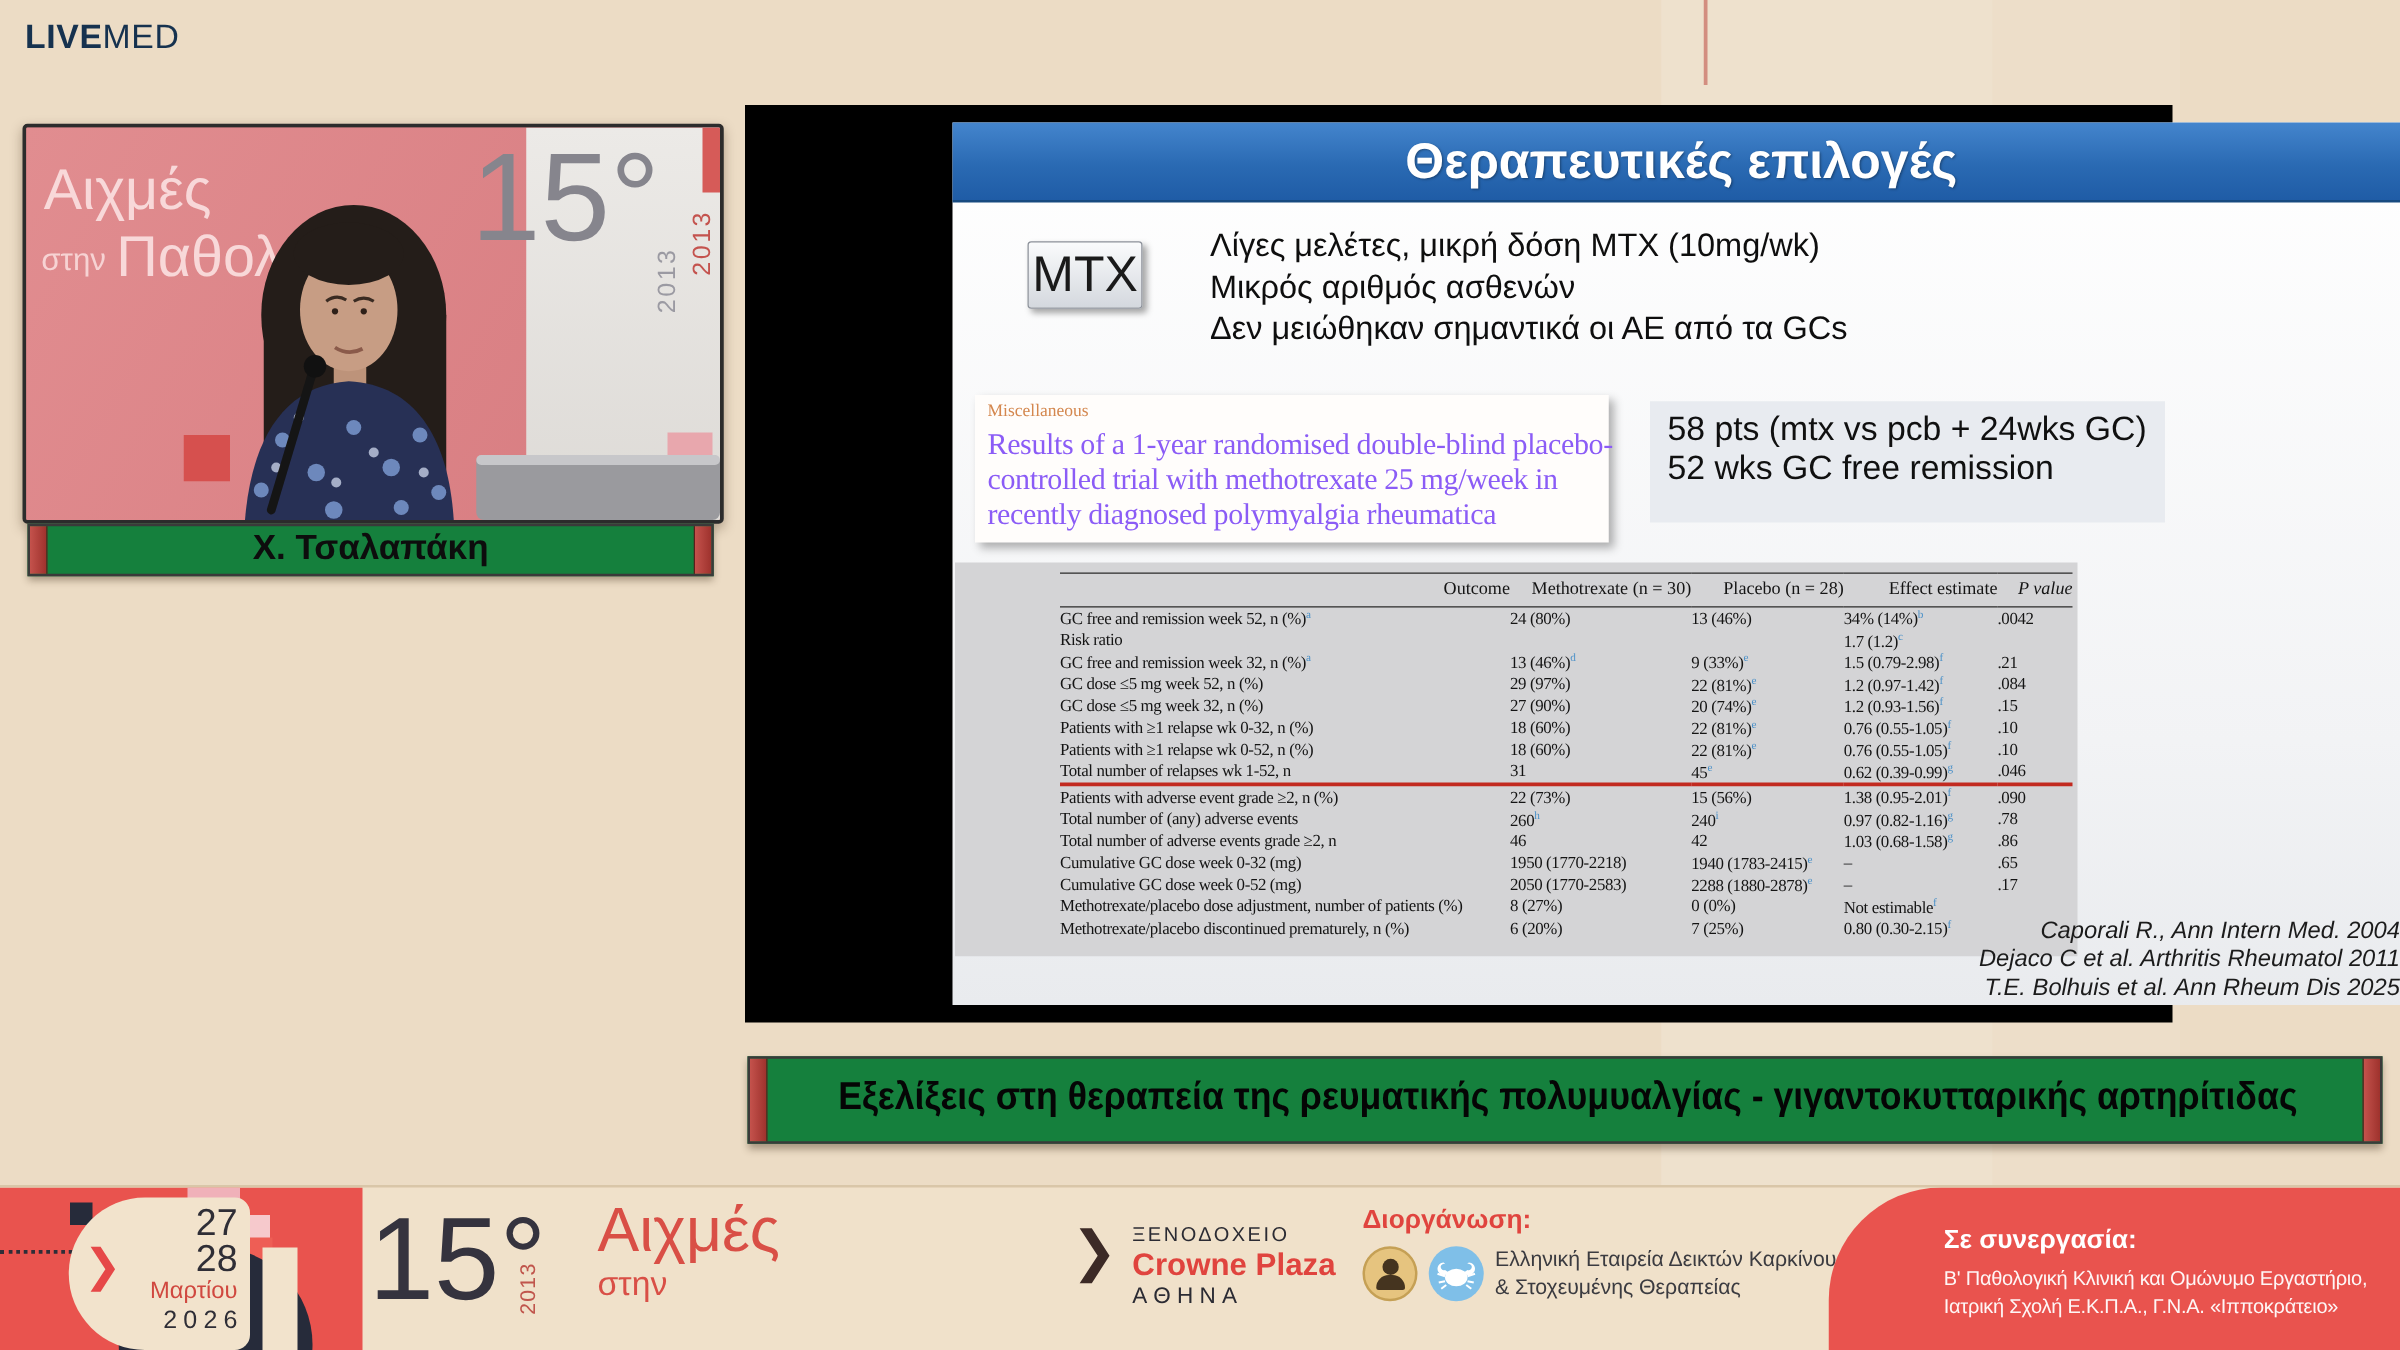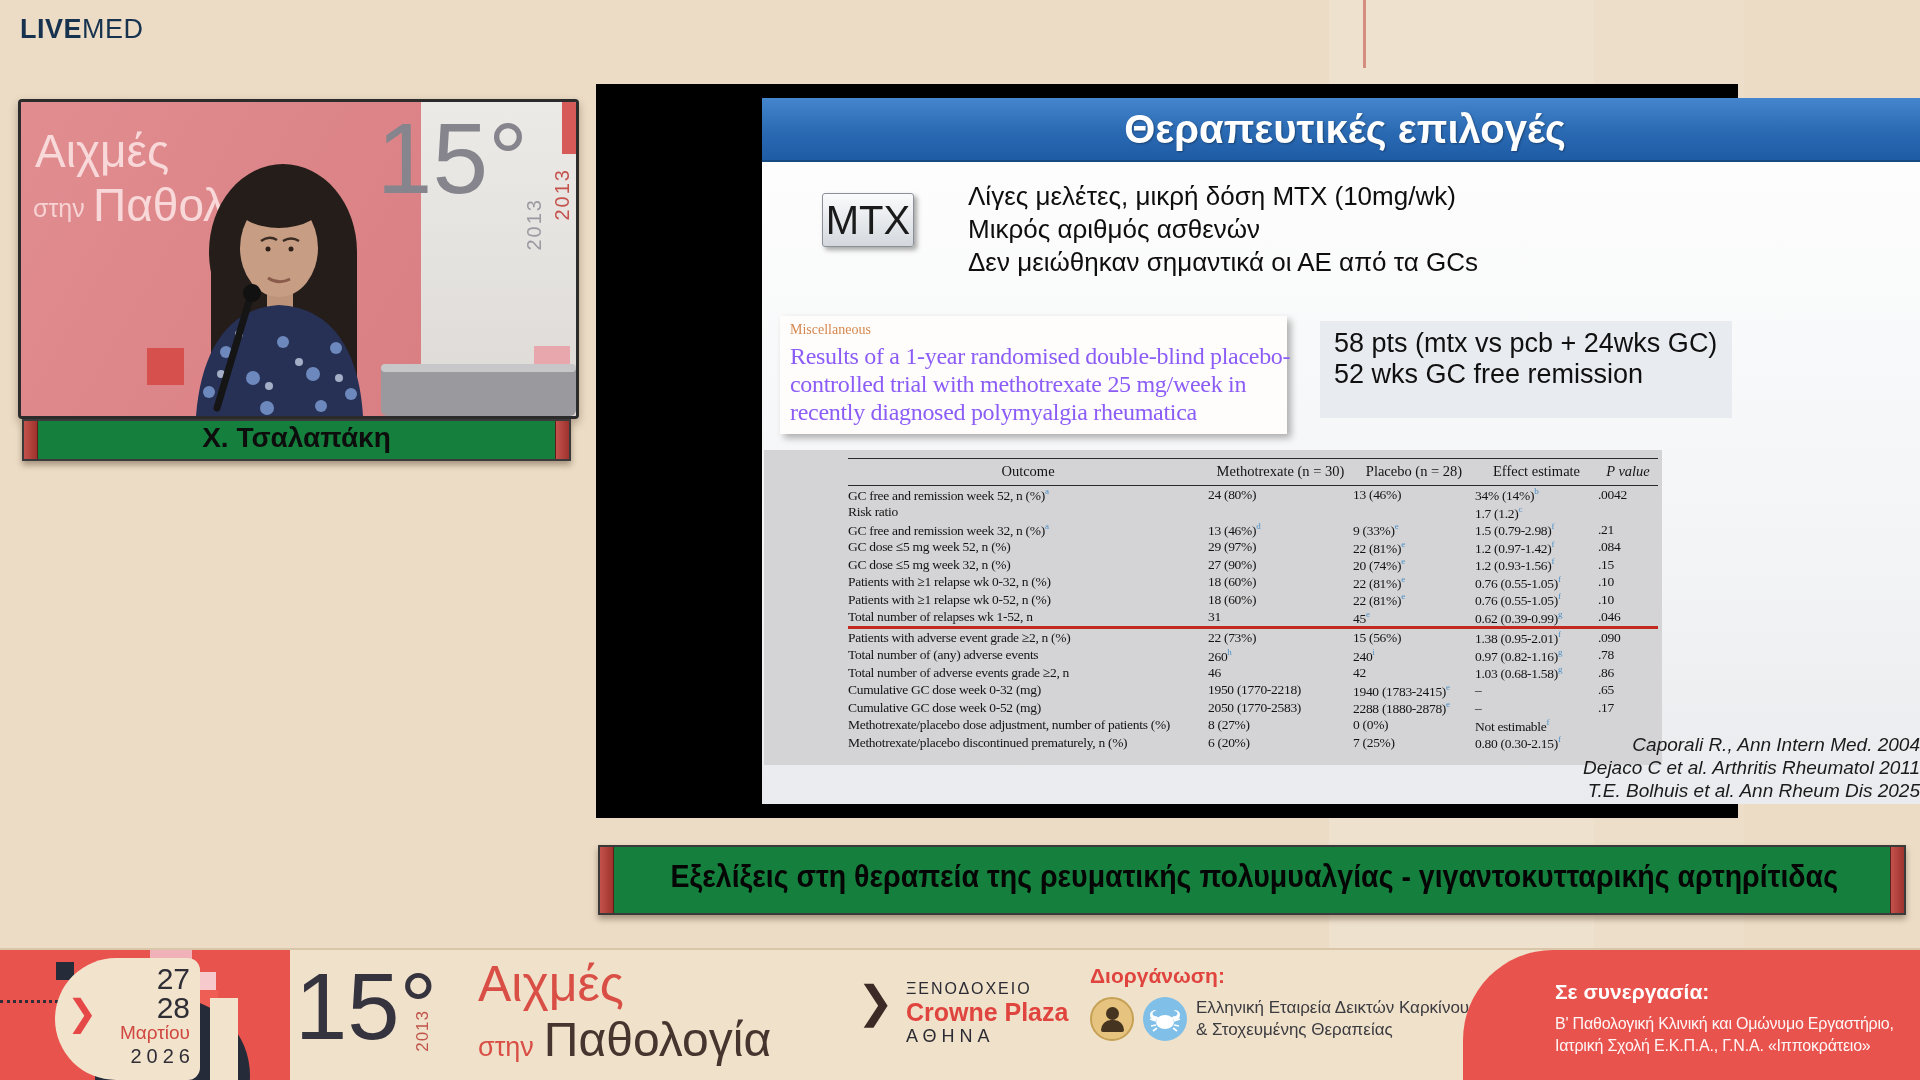--- a/index.html
+++ b/index.html
@@ -62,21 +62,21 @@
   .quote .ln{font-size:24px;line-height:28px;letter-spacing:-.3px;color:#8b5cf6;
              font-family:Liberation Serif, serif;white-space:nowrap;}
   .info{position:absolute;left:558px;top:223px;width:412px;height:97px;background:#e8ebf0;
         padding:7px 0 0 14px;box-sizing:border-box;}
   .info .ln{font-size:27px;line-height:31px;color:#101010;white-space:nowrap;}
   .info .ln.red{color:#cc1f1f;padding-left:22px;}
 
   .table-shot{position:absolute;left:2px;top:352px;width:898px;height:315px;background:#d4d4d6;}
   table.results{position:absolute;left:84px;top:8px;width:810px;border-collapse:collapse;table-layout:fixed;
                 font-family:"Liberation Serif","DejaVu Serif",serif;color:#141414;}
-  table.results th{font-weight:normal;font-size:14.5px;text-align:center;padding:4px 0 5px 0;
+  table.results th{font-weight:normal;font-size:14.5px;text-align:right;padding:4px 0 5px 0;
                    border-top:1.5px solid #2a2a2a;border-bottom:1.5px solid #2a2a2a;white-space:nowrap;margin-top:20px;}
   table.results th:last-child{font-style:italic;}
   table.results td{font-size:13.5px;letter-spacing:-.3px;height:16.6px;padding:0;white-space:nowrap;overflow:visible;}
   table.results sup{color:#4a90c8;font-size:9px;}
   table.results tr.redline td{border-bottom:3px solid #c22a20;}
   .cites{position:absolute;right:8px;bottom:2px;text-align:right;font-size:19px;line-height:23px;
          font-style:italic;color:#1b1b1b;}
 
   
   .footer{position:absolute;left:0;top:948px;width:1920px;height:132px;background:#f0e1ca;overflow:hidden;
@@ -368,21 +368,20 @@
       </div>
     </div>
     <div class="f-15">
       <div class="num">15°</div>
       <div class="vyear">2013</div>
     </div>
     <div class="f-conf">
       <div class="l1">Αιχμές</div>
       <div class="l2">
         <span class="small">στην</span>
-        <span class="big">Παθολογία</span>
       </div>
     </div>
     <div class="f-venue">
       <div class="chev">❯</div>
       <div>
         <div class="lbl">ΞΕΝΟΔΟΧΕΙΟ</div>
         <div class="nm">Crowne Plaza</div>
         <div class="ct">ΑΘΗΝΑ</div>
       </div>
     </div>

